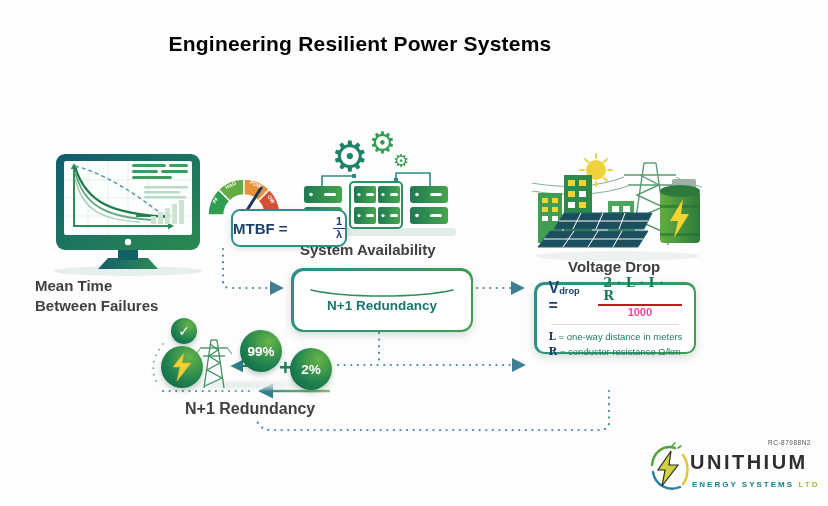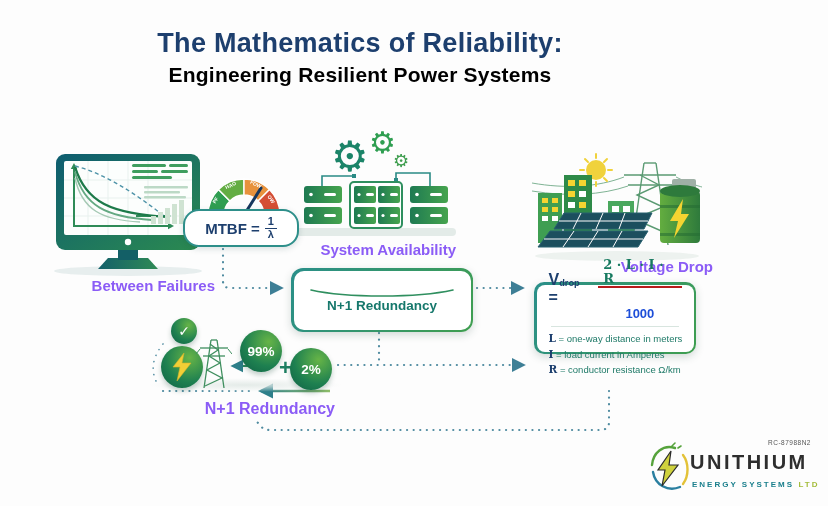--- a/index.html
+++ b/index.html
@@ -4,24 +4,24 @@
 <style>
   html,body{margin:0;padding:0;background:#fff;}
   #stage{position:relative;width:828px;height:506px;background:#fdfdfd;overflow:hidden;
          font-family:"Liberation Sans","DejaVu Sans",sans-serif;}
   .abs{position:absolute;}
   
   .title-wrap{left:110px;top:28px;width:500px;text-align:center;}
   .title-1{font-size:27px;font-weight:700;color:#1d3f6e;letter-spacing:.3px;}
   .title-2{font-size:21px;font-weight:600;color:#000000;margin-top:4px;letter-spacing:.2px;}
   
-  .caption{font-weight:700;color:#8b5cf6;text-align:right;font-size:15px;line-height:1.3;}
-  
-  .plainbox{background:#fff;border:2px solid #2e8f8a;border-radius:16px;
-            box-shadow:0 2px 6px rgba(20,60,60,.15);display:flex;align-items:center;justify-content:center;gap:5px;}
+  .caption{font-weight:700;color:#404040;text-align:left;font-size:15px;line-height:1.3;}
+  
+  .plainbox{background:#fff;border:2px solid #2e8f8a;border-radius:9px;
+            box-shadow:0 2px 6px rgba(20,60,60,.15);display:flex;align-items:center;justify-content:space-between;gap:5px;margin-left:48px;}
   .gborder{background:linear-gradient(120deg,#2a8f8a,#3f9e4f);border-radius:12px;padding:2.5px;
            box-shadow:0 3px 8px rgba(20,60,50,.18);}
   .gborder .inner{background:#fff;border-radius:10px;width:100%;height:100%;box-sizing:border-box;
                   display:flex;flex-direction:column;align-items:center;justify-content:center;}
   .formula{color:#1d3f6e;font-weight:700;}
   .frac{display:inline-flex;flex-direction:column;align-items:center;line-height:1.05;vertical-align:middle;}
   .sub{font-size:58%;vertical-align:-14%;}
   .sup{font-size:60%;vertical-align:46%;}
   
   .mtbf-text{font-size:15px;}
@@ -29,21 +29,21 @@
   .mtbf-frac .den{font-size:11px;font-weight:700;color:#1d3f6e;}
   
   .rs-line{font-size:19px;}
   .brace{margin-top:1px;}
   .rs-note{font-size:13.5px;font-weight:700;color:#16786c;margin-top:1px;}
   
   .v-line{display:flex;align-items:center;gap:6px;}
   .v-lhs{font-size:16px;}
   .v-frac .num{font-family:"DejaVu Serif",serif;font-size:13px;font-weight:700;color:#177a60;
                border-bottom:2px solid #b91c1c;padding:0 5px 1px;}
-  .v-frac .den{font-size:13px;font-weight:700;color:#1d4ed8;padding-top:19px;}
+  .v-frac .den{font-size:11px;font-weight:700;color:#ec4899;padding-top:1px;}
   .v-div{width:128px;border-top:1px solid #d8e5df;margin:5px 0 4px;}
   .leg-row{font-size:9.5px;line-height:1.5;color:#1f7a68;white-space:nowrap;}
   .leg-sym{font-family:"DejaVu Serif",serif;font-weight:700;color:#1d3f6e;font-size:10.5px;}
   
   .badge{border-radius:50%;display:flex;align-items:center;justify-content:center;
          background:radial-gradient(circle at 68% 28%,#66b447,#1e8050 58%,#0e5f45);
          color:#fff;font-weight:700;box-shadow:0 3px 5px rgba(20,70,50,.25);}
   .plus{font-size:22px;font-weight:700;color:#1e7f62;}
   .shadow-ellipse{background:radial-gradient(ellipse at center,#e4ebe8 0%,rgba(244,248,246,0) 70%);border-radius:50%;}
   
@@ -81,21 +81,20 @@
       <path marker-end="url(#arrB)" d="M338,365 L523,365"></path>
       <path d="M163,391 L249,391"></path>
       <path d="M609,391 L609,422 Q609,430 600,430 L271,430 Q262,430 258,423 L254,418"></path>
       <path stroke-width="1.6" d="M163,344 Q147,364 157,383"></path>
     </g>
     <line x1="330" y1="391" x2="261" y2="391" stroke="url(#agrad)" stroke-width="2.4" marker-end="url(#arrG)"></line>
     <line x1="250" y1="366" x2="233" y2="366" stroke="#2f8a5f" stroke-width="2" marker-end="url(#arrG)"></line>
   </svg>
 
   <div class="abs title-wrap" style="z-index:2;">
-    <div class="title-1">The Mathematics of Reliability:</div>
     <div class="title-2">Engineering Resilient Power Systems</div>
   </div>
 
   <svg class="abs" style="left:48px;top:152px;z-index:2;" width="160" height="124" viewBox="0 0 160 124">
     <defs>
       <linearGradient id="mframe" x1="0" y1="0" x2="1" y2="1">
         <stop offset="0" stop-color="#0e5d70"></stop>
           <stop offset="1" stop-color="#2b8a50"></stop>
       </linearGradient>
       <linearGradient id="mstand" x1="0" y1="0" x2="1" y2="0">
@@ -144,20 +143,21 @@
       <rect x="103" y="64" width="5" height="8"></rect>
         <rect x="110" y="60" width="5" height="12"></rect>
       <rect x="117" y="56" width="5" height="16"></rect>
         <rect x="124" y="52" width="5" height="20"></rect>
       <rect x="131" y="48" width="5" height="24"></rect>
     </g>
     <circle cx="80" cy="90" r="3.2" fill="#fff"></circle>
   </svg>
 
   <div class="abs caption" style="left:35px;top:276px;width:180px;z-index:2;">
+    <div>Mean Time</div>
     <div>Between Failures</div>
   </div>
 
   <div class="abs" style="left:199px;top:167px;width:90px;height:52px;z-index:2;">
     <svg width="90" height="52" viewBox="0 0 90 52">
       <g stroke="#fff" stroke-width="1.4">
         <path d="M9,48 A36,36 0 0 1 19.5,22.5 L30.9,33.9 A20,20 0 0 0 25,48 Z" fill="#2f9e51"></path>
         <path d="M19.5,22.5 A36,36 0 0 1 45,12 L45,28 A20,20 0 0 0 30.9,33.9 Z" fill="#63ad43"></path>
         <path d="M45,12 A36,36 0 0 1 70.5,22.5 L59.1,33.9 A20,20 0 0 0 45,28 Z" fill="#e8923c"></path>
         <path d="M70.5,22.5 A36,36 0 0 1 81,48 L65,48 A20,20 0 0 0 59.1,33.9 Z" fill="#d44f35"></path>
@@ -336,24 +336,20 @@
           <span class="num">2 · L · I · R</span>
           <span class="den">1000</span>
         </span>
       </div>
       <div class="v-div" style="align-self:center;"></div>
       <div class="leg-row">
         <span class="leg-sym">L</span>
         <span>= one-way distance in meters</span>
       </div>
       <div class="leg-row">
-        <span class="leg-sym">I</span>
-        <span>= load current in Amperes</span>
-      </div>
-      <div class="leg-row">
         <span class="leg-sym">R</span>
         <span>= conductor resistance Ω/km</span>
       </div>
     </div>
   </div>
 
   <div class="abs shadow-ellipse" style="left:148px;top:378px;width:195px;height:14px;z-index:1;"></div>
 
   <div class="abs badge" style="left:171px;top:318px;width:26px;height:26px;font-size:14px;z-index:2;">
     <span>✓</span>

